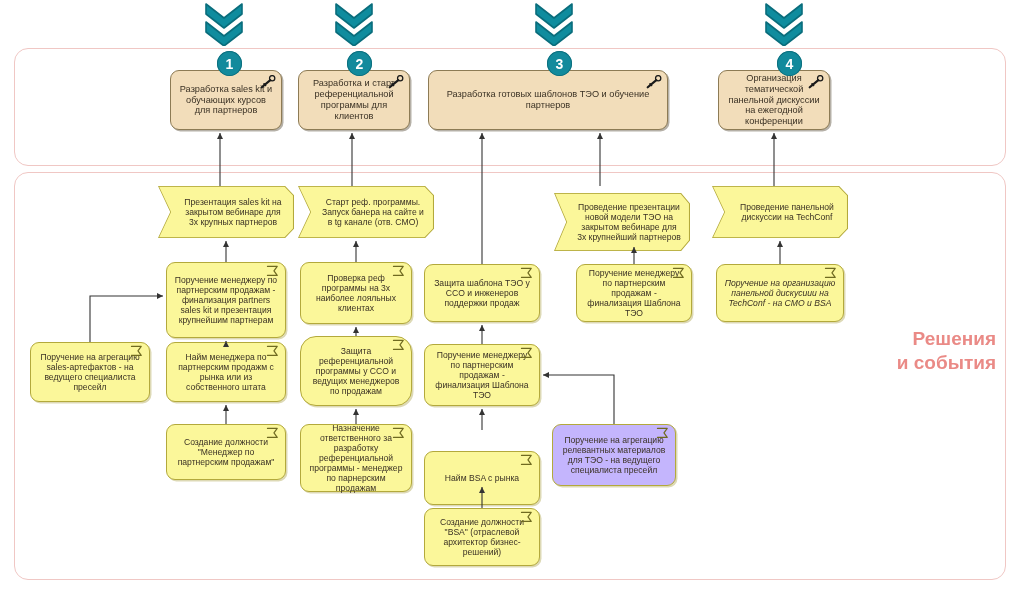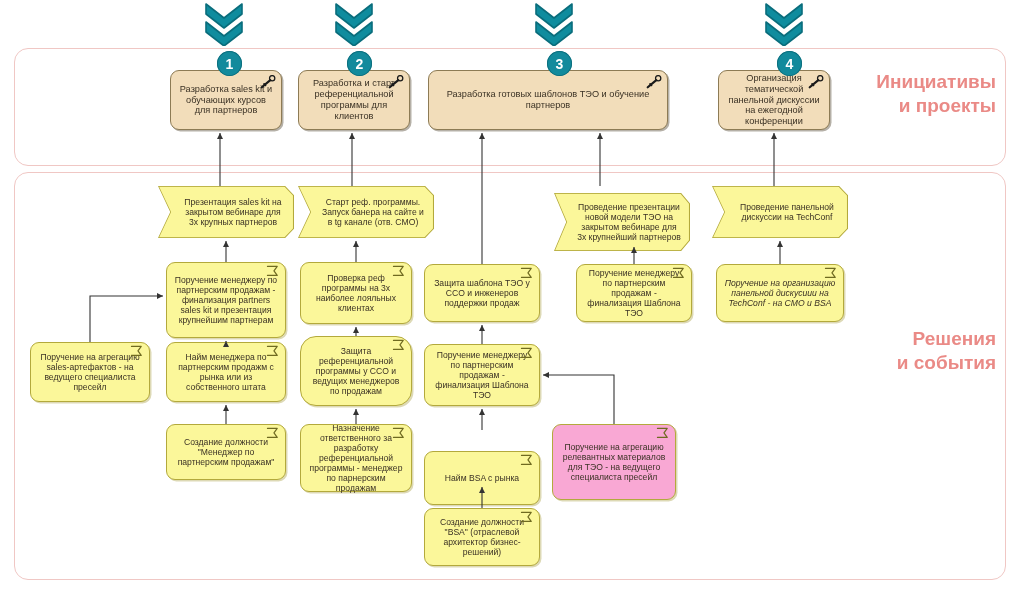--- a/index.html
+++ b/index.html
@@ -79,24 +79,20 @@
         <path d="M 482 508 L 482 487" marker-end="url(#arrow)" stroke="#333333"></path>
         <path d="M 614 424 L 614 375 L 543 375" marker-end="url(#arrow)" stroke="#333333"></path>
         <path d="M 634 264 L 634 247" marker-end="url(#arrow)" stroke="#333333"></path>
         <path d="M 780 264 L 780 241" marker-end="url(#arrow)" stroke="#333333"></path>
       </g>
   </svg>
 
   <div class="lane" id="lane-initiatives" style="left: 14px; top: 48px; width: 990px; height: 116px; border-color: rgb(240, 199, 196);"></div>
   <div class="lane" id="lane-decisions" style="left: 14px; top: 172px; width: 990px; height: 406px; border-color: rgb(240, 199, 196);"></div>
 
-  <div class="lane-label" id="label-initiatives" style="left: 714px; top: 70px; width: 282px; color: rgb(234, 138, 134);">
-    <div>Инициативы</div>
-    <div>и проекты</div>
-  </div>
   <div class="lane-label" id="label-decisions" style="left: 714px; top: 327px; width: 282px; color: rgb(234, 138, 134);">
     <div>Решения</div>
     <div>и события</div>
   </div>
 
   <div id="chev-layer">
       <div class="chev" style="left: 204px; top: 2px;"><svg width="40" height="44" viewBox="0 0 40 44">
           <path d="M2,2 L20,16 L38,2 L38,12 L20,26 L2,12 Z" fill="#0f8c9e" stroke="#0a6d7c" stroke-width="1.6" stroke-linejoin="round"></path>
           <path d="M2,20 L20,34 L38,20 L38,30 L20,44 L2,30 Z" fill="#0f8c9e" stroke="#0a6d7c" stroke-width="1.6" stroke-linejoin="round"></path>
         </svg></div>
@@ -221,21 +217,21 @@
           <path d="M1.5 1.5 L12 1.5 L8.5 6.3 L12 11.2 L1.5 11.2" fill="none" stroke="#6f6a20" stroke-width="1.3" stroke-linejoin="round" stroke-linecap="round"></path>
         </svg>
         <span class="txt">Найм BSA с рынка</span>
       </div>
       <div class="node decision" style="left: 424px; top: 508px; width: 116px; height: 58px; background: rgb(251, 247, 154); border-color: rgb(179, 169, 60);">
         <svg class="flag-icon" viewBox="0 0 16 14">
           <path d="M1.5 1.5 L12 1.5 L8.5 6.3 L12 11.2 L1.5 11.2" fill="none" stroke="#6f6a20" stroke-width="1.3" stroke-linejoin="round" stroke-linecap="round"></path>
         </svg>
         <span class="txt">Создание должности "BSA" (отраслевой архитектор бизнес-решений)</span>
       </div>
-      <div class="node decision" style="left: 552px; top: 424px; width: 124px; height: 76px; background: #f9a8d4; border-color: rgb(179, 169, 60);">
+      <div class="node decision" style="left: 552px; top: 424px; width: 124px; height: 62px; background: #c4b5fd; border-color: rgb(179, 169, 60);">
         <svg class="flag-icon" viewBox="0 0 16 14">
           <path d="M1.5 1.5 L12 1.5 L8.5 6.3 L12 11.2 L1.5 11.2" fill="none" stroke="#6f6a20" stroke-width="1.3" stroke-linejoin="round" stroke-linecap="round"></path>
         </svg>
         <span class="txt">Поручение на агрегацию релевантных материалов для ТЭО - на ведущего специалиста пресейл</span>
       </div>
       <div class="node decision" style="left: 576px; top: 264px; width: 116px; height: 58px; background: rgb(251, 247, 154); border-color: rgb(179, 169, 60);">
         <svg class="flag-icon" viewBox="0 0 16 14">
           <path d="M1.5 1.5 L12 1.5 L8.5 6.3 L12 11.2 L1.5 11.2" fill="none" stroke="#6f6a20" stroke-width="1.3" stroke-linejoin="round" stroke-linecap="round"></path>
         </svg>
         <span class="txt">Поручение менеджеру по партнерским продажам - финализация Шаблона ТЭО</span>

